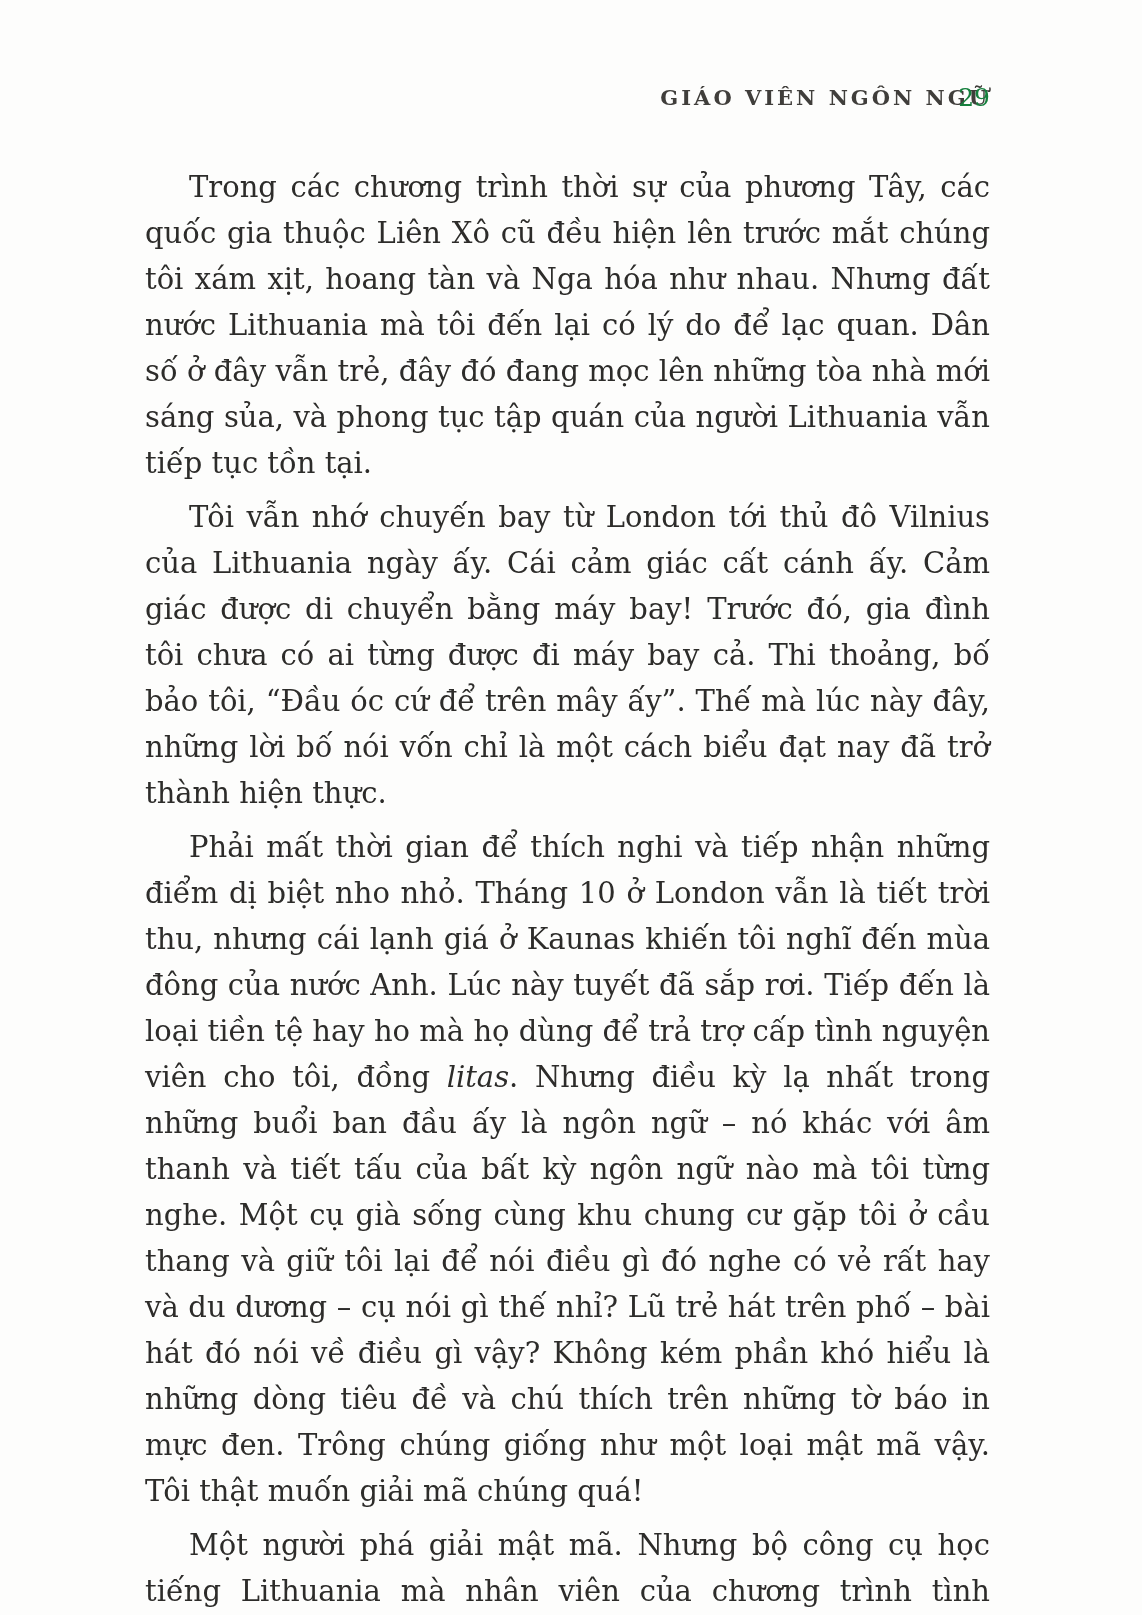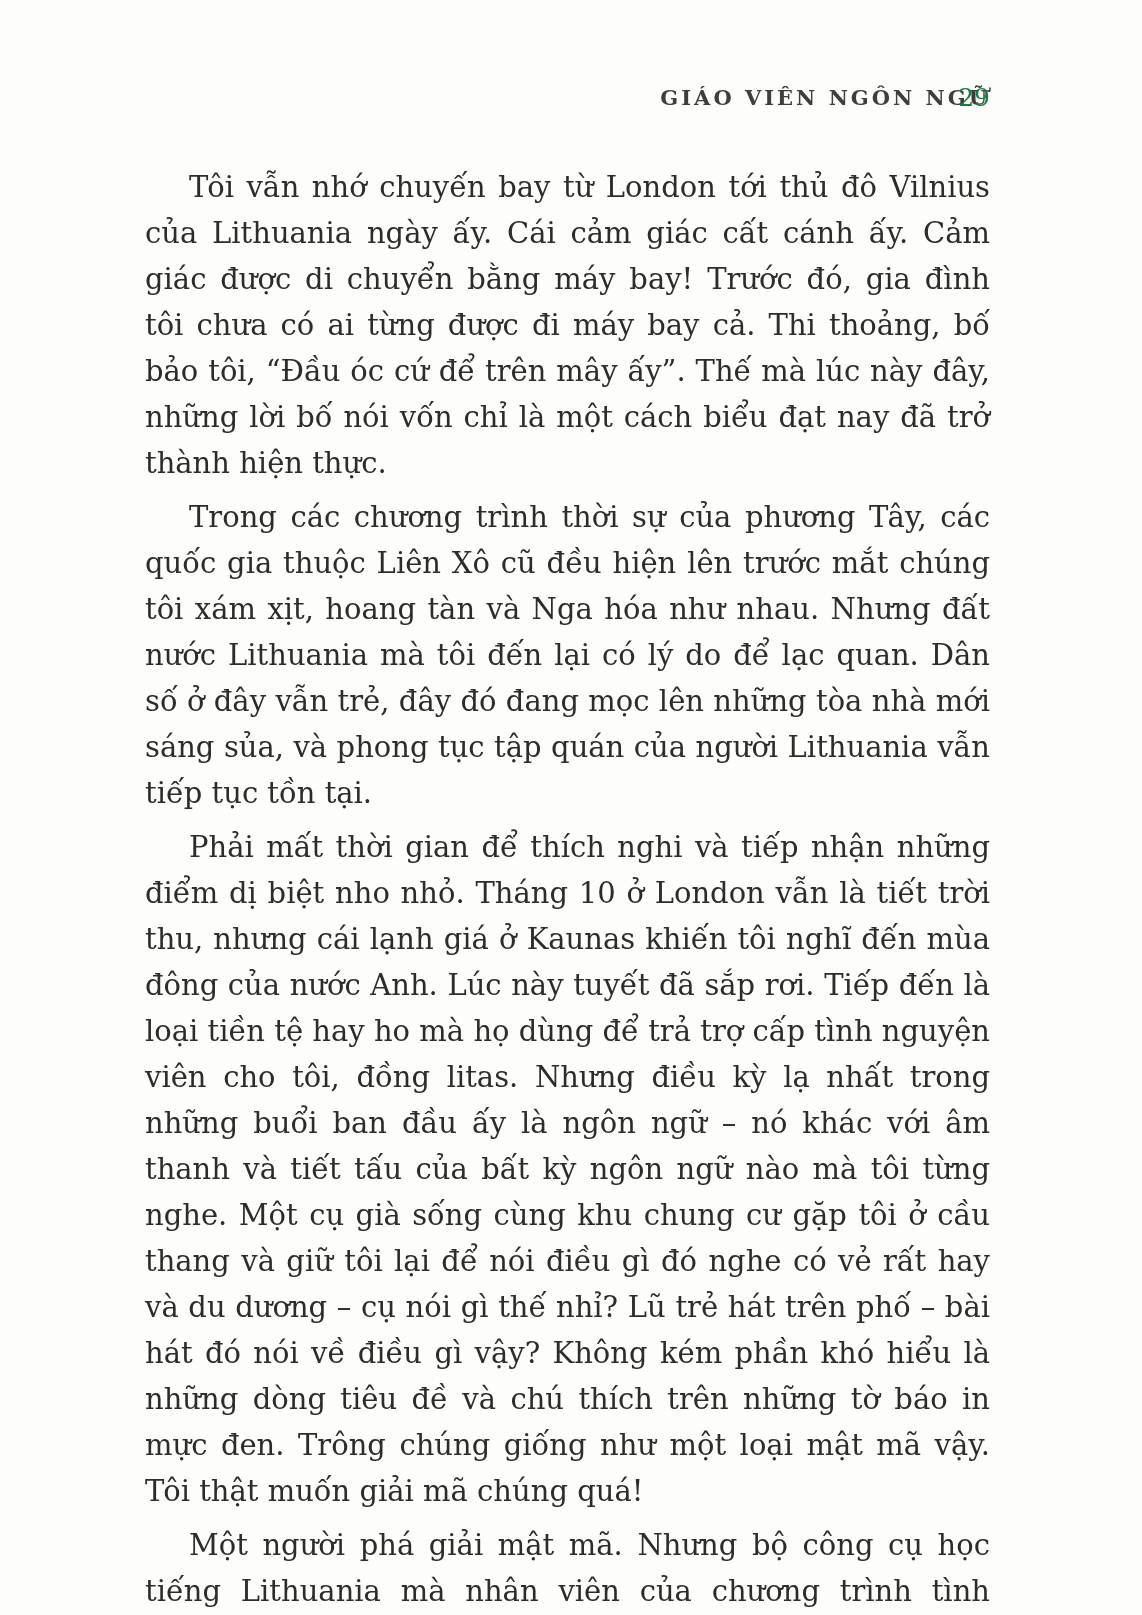--- a/index.html
+++ b/index.html
@@ -44,29 +44,30 @@
     font-size: 29px;
     line-height: 46px;
     text-align: justify;
     text-justify: inter-word;
   }
   .para {
     margin: 0 0 8px 0;
     text-indent: 44px;
   }
   .italic {
+    font-style: italic;
   }
 </style>
 </head>
 <body>
 
 <div class="page">
   <div class="header">
     <div class="running-head">GIÁO VIÊN NGÔN NGỮ</div>
     <div class="page-number">29</div>
   </div>
   <div class="body-text">
+      <p class="para"><span>Trong các chương trình thời sự của phương Tây, các quốc gia thuộc Liên Xô cũ đều hiện lên trước mắt chúng tôi xám xịt, hoang tàn và Nga hóa như nhau. Nhưng đất nước Lithuania mà tôi đến lại có lý do để lạc quan. Dân số ở đây vẫn trẻ, đây đó đang mọc lên những tòa nhà mới sáng sủa, và phong tục tập quán của người Lithuania vẫn tiếp tục tồn tại.</span></p>
       <p class="para"><span>Tôi vẫn nhớ chuyến bay từ London tới thủ đô Vilnius của Lithuania ngày ấy. Cái cảm giác cất cánh ấy. Cảm giác được di chuyển bằng máy bay! Trước đó, gia đình tôi chưa có ai từng được đi máy bay cả. Thi thoảng, bố bảo tôi, “Đầu óc cứ để trên mây ấy”. Thế mà lúc này đây, những lời bố nói vốn chỉ là một cách biểu đạt nay đã trở thành hiện thực.</span></p>
-      <p class="para"><span>Trong các chương trình thời sự của phương Tây, các quốc gia thuộc Liên Xô cũ đều hiện lên trước mắt chúng tôi xám xịt, hoang tàn và Nga hóa như nhau. Nhưng đất nước Lithuania mà tôi đến lại có lý do để lạc quan. Dân số ở đây vẫn trẻ, đây đó đang mọc lên những tòa nhà mới sáng sủa, và phong tục tập quán của người Lithuania vẫn tiếp tục tồn tại.</span></p>
       <p class="para"><span>Phải mất thời gian để thích nghi và tiếp nhận những điểm dị biệt nho nhỏ. Tháng 10 ở London vẫn là tiết trời thu, nhưng cái lạnh giá ở Kaunas khiến tôi nghĩ đến mùa đông của nước Anh. Lúc này tuyết đã sắp rơi. Tiếp đến là loại tiền tệ hay ho mà họ dùng để trả trợ cấp tình nguyện viên cho tôi, đồng </span><span class="italic">litas</span><span>. Nhưng điều kỳ lạ nhất trong những buổi ban đầu ấy là ngôn ngữ – nó khác với âm thanh và tiết tấu của bất kỳ ngôn ngữ nào mà tôi từng nghe. Một cụ già sống cùng khu chung cư gặp tôi ở cầu thang và giữ tôi lại để nói điều gì đó nghe có vẻ rất hay và du dương – cụ nói gì thế nhỉ? Lũ trẻ hát trên phố – bài hát đó nói về điều gì vậy? Không kém phần khó hiểu là những dòng tiêu đề và chú thích trên những tờ báo in mực đen. Trông chúng giống như một loại mật mã vậy. Tôi thật muốn giải mã chúng quá!</span></p>
       <p class="para"><span>Một người phá giải mật mã. Nhưng bộ công cụ học tiếng Lithuania mà nhân viên của chương trình tình nguyện viên</span></p>
     </div>
 </div>
 
 </body></html>

